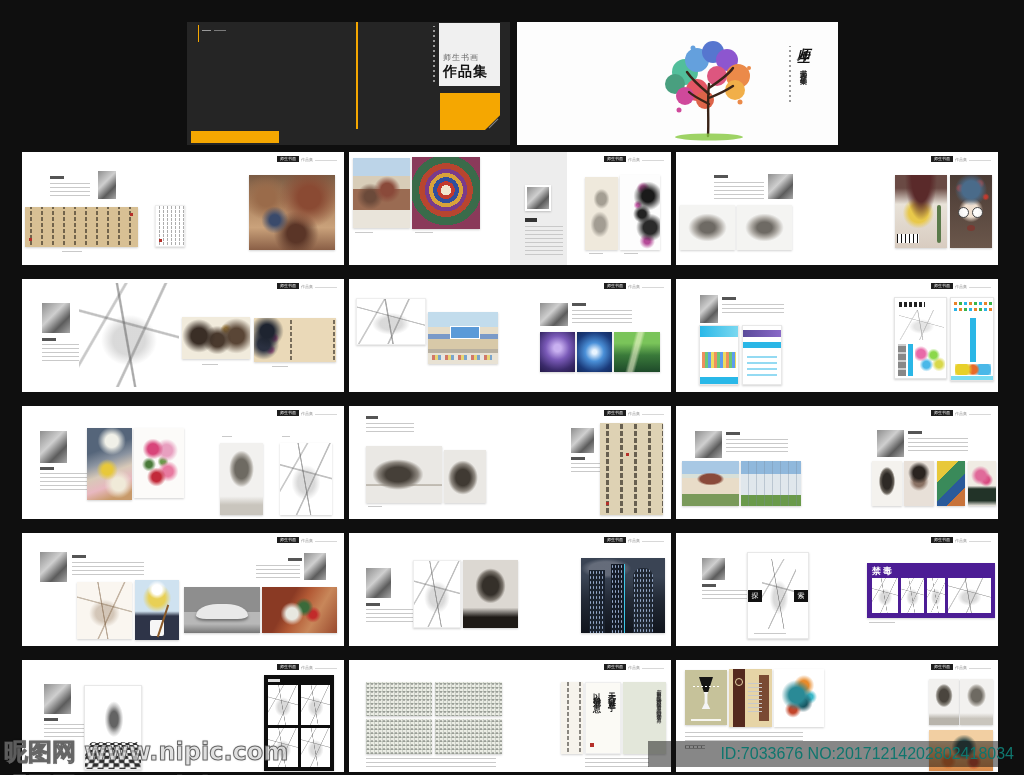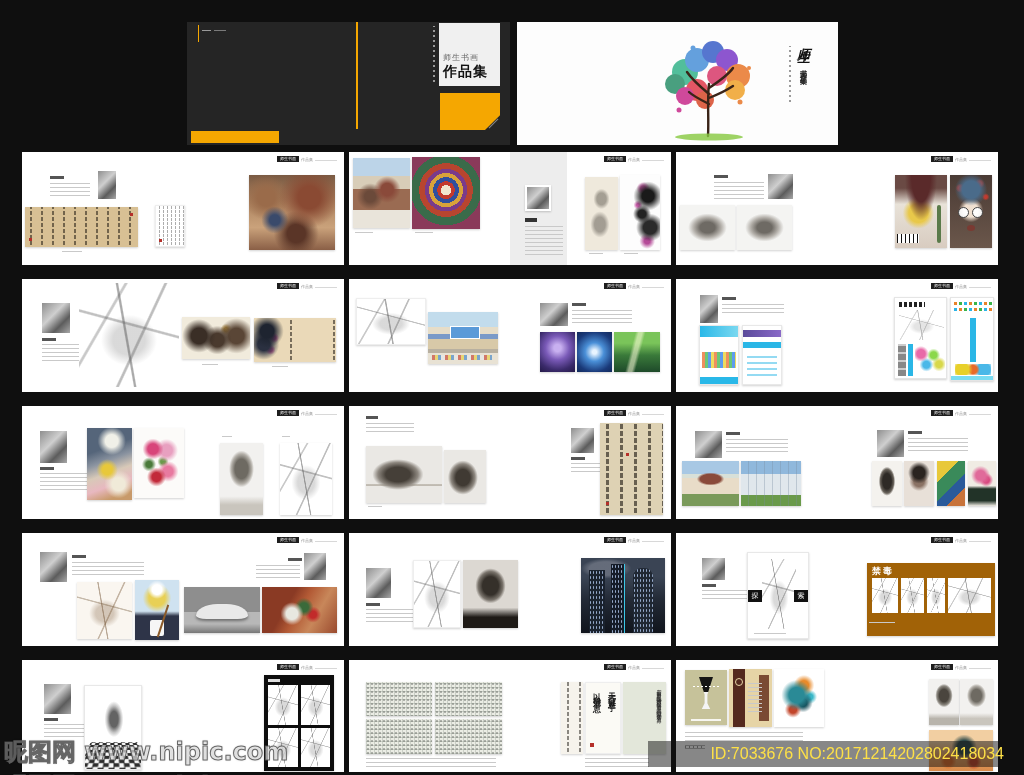--- a/index.html
+++ b/index.html
@@ -22,21 +22,21 @@
 .beige{background-color:#ded2b4;background-image:repeating-linear-gradient(0deg,#ded2b4 0 2px,transparent 2px 7px),repeating-linear-gradient(90deg,transparent 0 6px,rgba(25,20,14,.6) 6px 9px,transparent 9px 14px);}
 .creamcal{background-color:#f6f3ec;background-image:repeating-linear-gradient(0deg,#f6f3ec 0 2px,transparent 2px 6px),repeating-linear-gradient(90deg,transparent 0 6px,rgba(30,26,20,.5) 6px 8px,transparent 8px 12px);}
 .sketchy{background-color:#fff;background-image:linear-gradient(80deg,transparent 46%,rgba(100,100,100,.55) 47% 48%,transparent 49%),linear-gradient(-65deg,transparent 40%,rgba(110,110,110,.45) 41% 42%,transparent 43%),linear-gradient(15deg,transparent 57%,rgba(100,100,100,.4) 58% 59%,transparent 60%),linear-gradient(120deg,transparent 28%,rgba(120,120,120,.4) 29% 30%,transparent 31%),radial-gradient(ellipse 40% 35% at 50% 55%,rgba(130,130,130,.3) 0 40%,transparent 70%);}
 .gridsheet{position:absolute;background-color:#eaece4;background-image:radial-gradient(rgba(50,55,50,.5) .5px,transparent 1.1px),repeating-linear-gradient(0deg,rgba(130,140,130,.3) 0 1px,transparent 1px 4px),repeating-linear-gradient(90deg,rgba(130,140,130,.3) 0 1px,transparent 1px 4px);background-size:4px 4px,auto,auto;box-shadow:0 1px 2px rgba(0,0,0,.2);}
 .win{background-image:radial-gradient(rgba(190,215,255,.75) .5px,transparent 1px);background-size:3px 5px;}
 .vdash{background-image:repeating-linear-gradient(0deg,#9a9a9a 0 2px,transparent 2px 5px);width:2px;}
 .vstripcols{background-color:#fff;background-image:repeating-linear-gradient(0deg,#fff 0 1px,transparent 1px 4px),repeating-linear-gradient(90deg,transparent 0 3px,rgba(50,50,50,.4) 3px 4px);}
 .seal{position:absolute;background:#b5302a;width:3px;height:3px;}
 .vtxt{writing-mode:vertical-rl;text-orientation:upright;}
 .wm{position:absolute;font-weight:bold;font-size:24px;color:rgba(255,255,255,.62);-webkit-text-stroke:1px rgba(80,80,80,.85);text-shadow:0 0 2px rgba(0,0,0,.35);white-space:nowrap;z-index:60;font-family:"DejaVu Sans",sans-serif;}
-.idband{position:absolute;left:648px;top:741px;width:376px;height:26px;background:rgba(15,15,15,.5);color:#fde047;font-size:16px;line-height:26px;text-align:right;padding-right:20px;z-index:55;}
+.idband{position:absolute;left:648px;top:741px;width:376px;height:26px;background:rgba(15,15,15,.5);color:#0f766e;font-size:16px;line-height:26px;text-align:right;padding-right:10px;z-index:55;}
 </style>
 </head>
 <body>
 
 <div class="abs" style="left:187px;top:22px;width:323px;height:123px;background:#252525;">
   <div class="abs" style="left:11px;top:3px;width:1px;height:17px;background:#f5a701;"></div>
   <div class="abs" style="left:15px;top:8px;width:9px;height:1px;background:#9a9a9a;"></div>
   <div class="abs" style="left:27px;top:8px;width:12px;height:1px;background:#7a7a7a;"></div>
   <div class="abs" style="left:169px;top:0;width:2px;height:107px;background:#f5a701;"></div>
   <div class="abs vdash" style="left:246px;top:4px;height:56px;"></div>
@@ -318,21 +318,21 @@
     </div>
   <div class="abs photo" style="left:26px;top:25px;width:23px;height:22px;"></div>
   <div class="abs namebar" style="left:26px;top:51px;"></div>
   <div class="abs lines" style="left:26px;top:57px;width:48px;height:10px;"></div>
   <div class="art" style="left:71px;top:19px;width:62px;height:87px;background:#fff;border:1px solid #e8e8e8;">
     <div class="abs sketchy" style="left:14px;top:6px;width:34px;height:70px;"></div>
     <div class="abs" style="left:0;top:37px;width:14px;height:12px;background:#111;color:#fff;font-size:7px;line-height:12px;text-align:center;">探</div>
     <div class="abs" style="right:0;top:37px;width:14px;height:12px;background:#111;color:#fff;font-size:7px;line-height:12px;text-align:center;">索</div>
     <div class="abs lines" style="left:6px;bottom:3px;width:32px;height:2px;"></div>
   </div>
-  <div class="art" style="left:191px;top:30px;width:128px;height:73px;background:#a16207;">
+  <div class="art" style="left:191px;top:30px;width:128px;height:55px;background:#4c1d95;">
     <div style="position:absolute;left:5px;top:2px;color:#fff;font-size:9px;font-weight:bold;letter-spacing:2px;">禁毒</div>
     <div class="abs sketchy" style="left:5px;top:15px;width:26px;height:35px;"></div>
     <div class="abs sketchy" style="left:34px;top:15px;width:23px;height:35px;"></div>
     <div class="abs sketchy" style="left:60px;top:15px;width:18px;height:35px;"></div>
     <div class="abs sketchy" style="left:81px;top:15px;width:43px;height:35px;"></div>
   </div>
   <div class="abs lines" style="left:193px;top:89px;width:26px;height:2px;"></div>
 </div>
 
 <div class="card" style="left:22px;top:660px;height:112px;">

